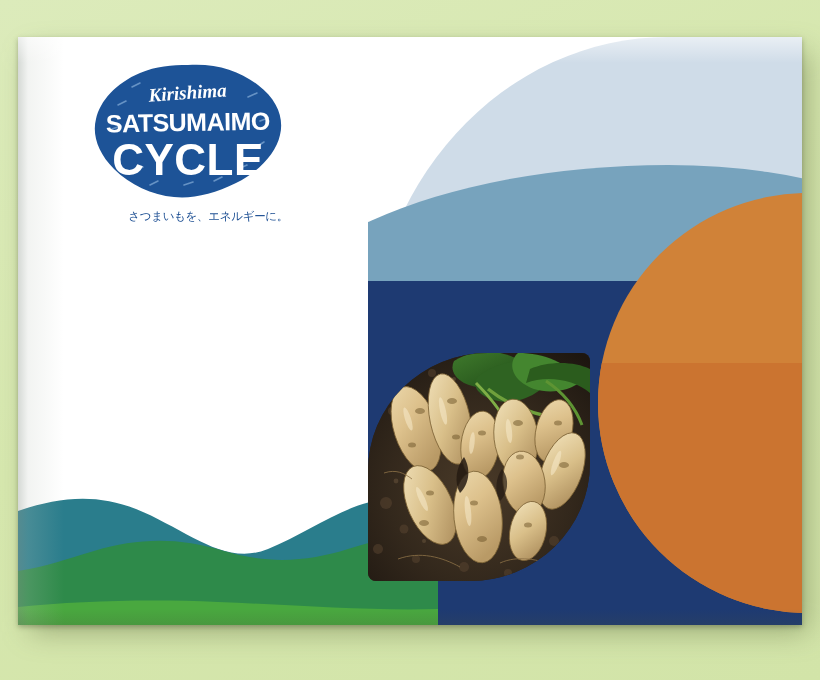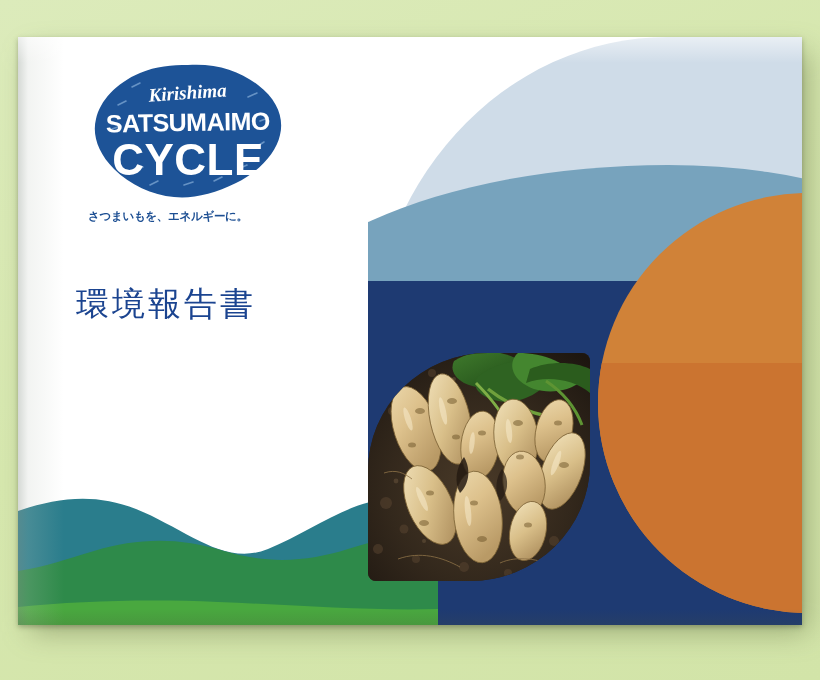--- a/index.html
+++ b/index.html
@@ -181,23 +181,23 @@
     width: 200px;
     height: 150px;
   }
   .logo svg { display: block; }
 
   .tagline {
     position: absolute;
     left: 70px;
     top: 172px;
     width: 200px;
-    text-align: left;
+    text-align: right;
     font-size: 11.5px;
-    font-weight: bold;
+    font-weight: normal;
     letter-spacing: -0.3px;
     color: #1d4f93;
     white-space: nowrap;
   }
 
   
   .title-en {
     position: absolute;
     left: 57px;
     top: 194px;
@@ -385,21 +385,20 @@
               <path d="M44,28 l8,-4"></path>
           </g>
           <text x="100" y="40" text-anchor="middle" font-family="'Liberation Serif', serif" font-size="19" font-style="italic" font-weight="bold" fill="#ffffff" transform="rotate(-4 100 40)">Kirishima</text>
           <text x="100" y="72" text-anchor="middle" font-family="'Liberation Sans', sans-serif" font-size="25" font-weight="bold" letter-spacing="-0.5" fill="#ffffff" transform="rotate(-1 100 72)">SATSUMAIMO</text>
           <text x="100" y="116" text-anchor="middle" font-family="'Liberation Sans', sans-serif" font-size="44" font-weight="bold" letter-spacing="0.5" fill="#ffffff">CYCLE</text>
         </svg>
       </div>
 
       <div class="tagline">さつまいもを、エネルギーに。</div>
 
-      <div class="title-ja">環境報告書</div>
 
       <div class="spine-shade"></div>
       <div class="top-sheen"></div>
       <div class="bottom-shade"></div>
 
     </div>
   </div>
 </div>
 
 </body></html>

